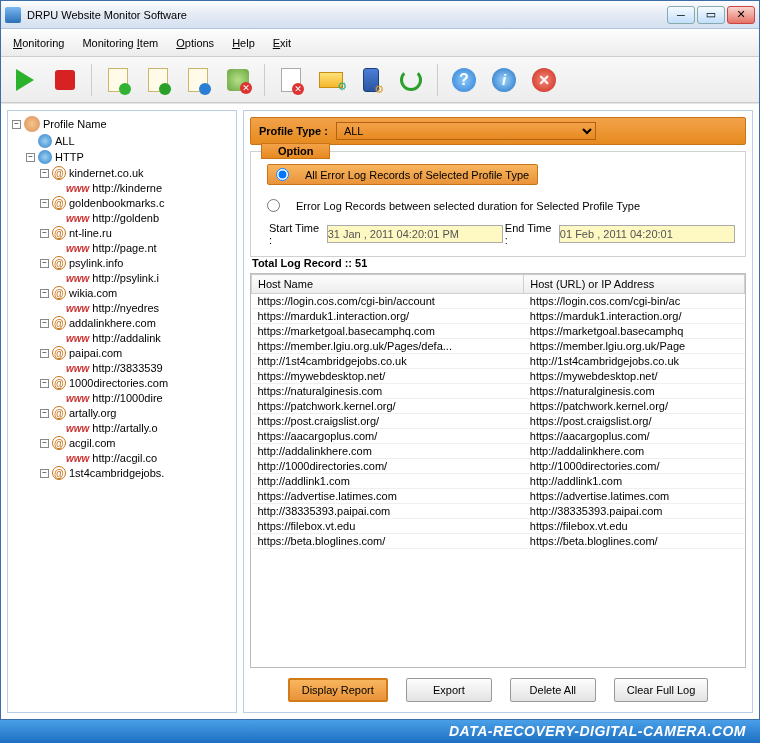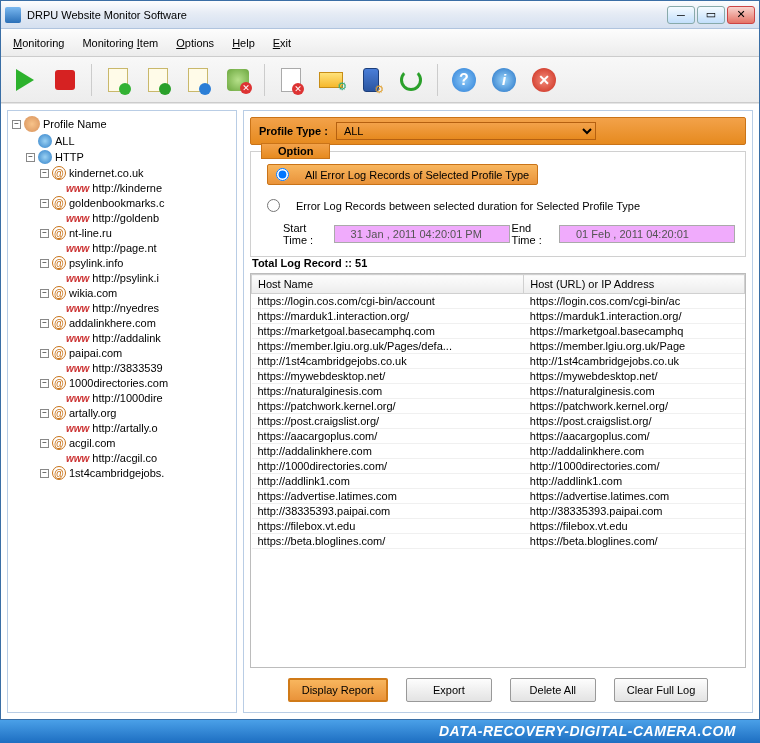--- a/index.html
+++ b/index.html
@@ -31,35 +31,35 @@
 .right-panel { flex:1; margin:6px 6px 6px 3px; border:1px solid #b9cde5; background:#fff; padding:6px; display:flex; flex-direction:column; overflow:hidden; }
 
 .profile-row { background: linear-gradient(#f3a24a,#e68a1f); border:1px solid #c97318; border-radius:2px; padding:4px 8px; display:flex; align-items:center; gap:8px; }
 .profile-row .lbl { font-weight:bold; color:#000; }
 .profile-row select { flex:1; max-width:260px; background:linear-gradient(#f3a24a,#e68a1f); border:1px solid #b56010; color:#000; padding:1px 3px; }
 
 .option-group { border:1px solid #d0d0d0; margin-top:6px; padding:8px 10px 10px; position:relative; }
 .option-group .legend { position:absolute; top:-9px; left:10px; background:linear-gradient(#f3a24a,#e68a1f); border:1px solid #c97318; padding:1px 16px; font-weight:bold; }
 .opt-radio { display:flex; align-items:center; gap:16px; margin:4px 0 10px 6px; }
 .opt-radio.sel { background:linear-gradient(#f8b65e,#e9933a); border:1px solid #c97318; border-radius:2px; padding:3px 8px; display:inline-flex; }
-.time-row { display:flex; align-items:center; gap:2px; margin-left:22px; }
-.time-row input { width:178px; padding:2px 16px; border:1px solid #aaa; background:#f0abfc; }
+.time-row { display:flex; align-items:center; gap:2px; margin-left:8px; }
+.time-row input { width:178px; padding:2px 0; border:1px solid #aaa; background:#fef9c3; }
 
 .total-row { font-weight:bold; margin:0 2px 4px; }
 
 .table-wrap { flex:1; border:1px solid #bcbcbc; overflow:auto; }
 table { width:100%; border-collapse:collapse; }
 th { text-align:left; background:linear-gradient(#fdfdfd,#ececec); border:1px solid #d0d0d0; padding:3px 6px; font-weight:normal; position:sticky; top:0; }
 td { padding:1px 6px; border-bottom:1px solid #f0f0f0; white-space:nowrap; overflow:hidden; text-overflow:ellipsis; max-width:230px; }
 
 .btn-row { display:flex; gap:18px; justify-content:center; padding:10px 0 4px; }
 .btn { min-width:86px; padding:4px 12px; border:1px solid #999; background:linear-gradient(#fdfdfd,#e3e3e3); cursor:pointer; border-radius:2px; }
 .btn.primary { background:linear-gradient(#f8b65e,#e9933a); border:2px solid #d07a18; }
 
-.footer-brand { height:23px; background:linear-gradient(#4aa0e8,#1d6ec1); color:#fff; font-style:italic; font-weight:bold; text-align:right; padding:3px 24px 0; font-size:14px; letter-spacing:0.5px; }
+.footer-brand { height:23px; background:linear-gradient(#4aa0e8,#1d6ec1); color:#fff; font-style:italic; font-weight:bold; text-align:right; padding:3px 14px 0; font-size:14px; letter-spacing:0.5px; }
 
 
 .ic { display:inline-block; }
 .ic-play { width:0; height:0; border-left:18px solid #2db22d; border-top:11px solid transparent; border-bottom:11px solid transparent; }
 .ic-stop { width:20px; height:20px; background:#d62222; border-radius:3px; }
 .ic-doc { width:20px; height:24px; background:#fffbe8; border:1px solid #c9b86b; position:relative; }
 .ic-doc::after{content:""; position:absolute; right:-4px; bottom:-4px; width:12px; height:12px; border-radius:50%;}
 .ic-doc.add::after{background:#33b233;}
 .ic-doc.add2::after{background:#2aa02a;}
 .ic-doc.edit::after{background:#2b7ed6;}

